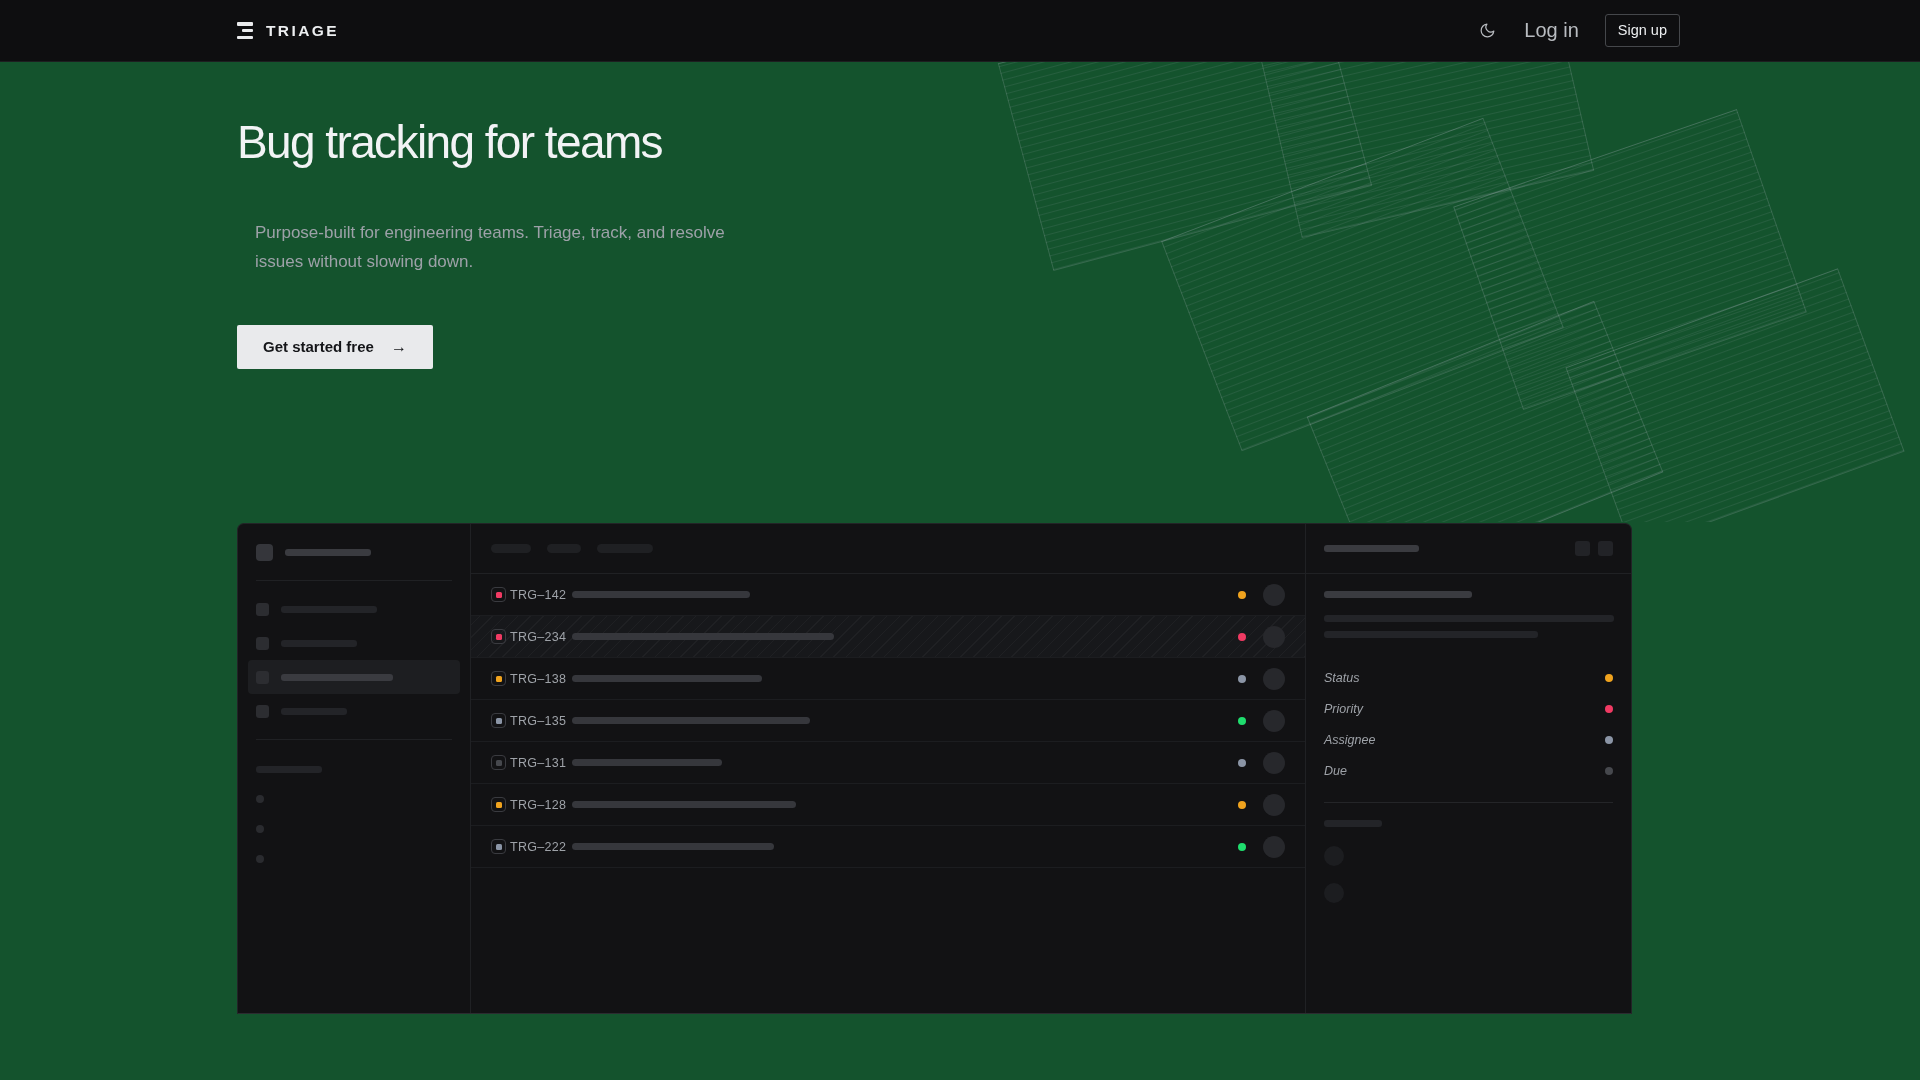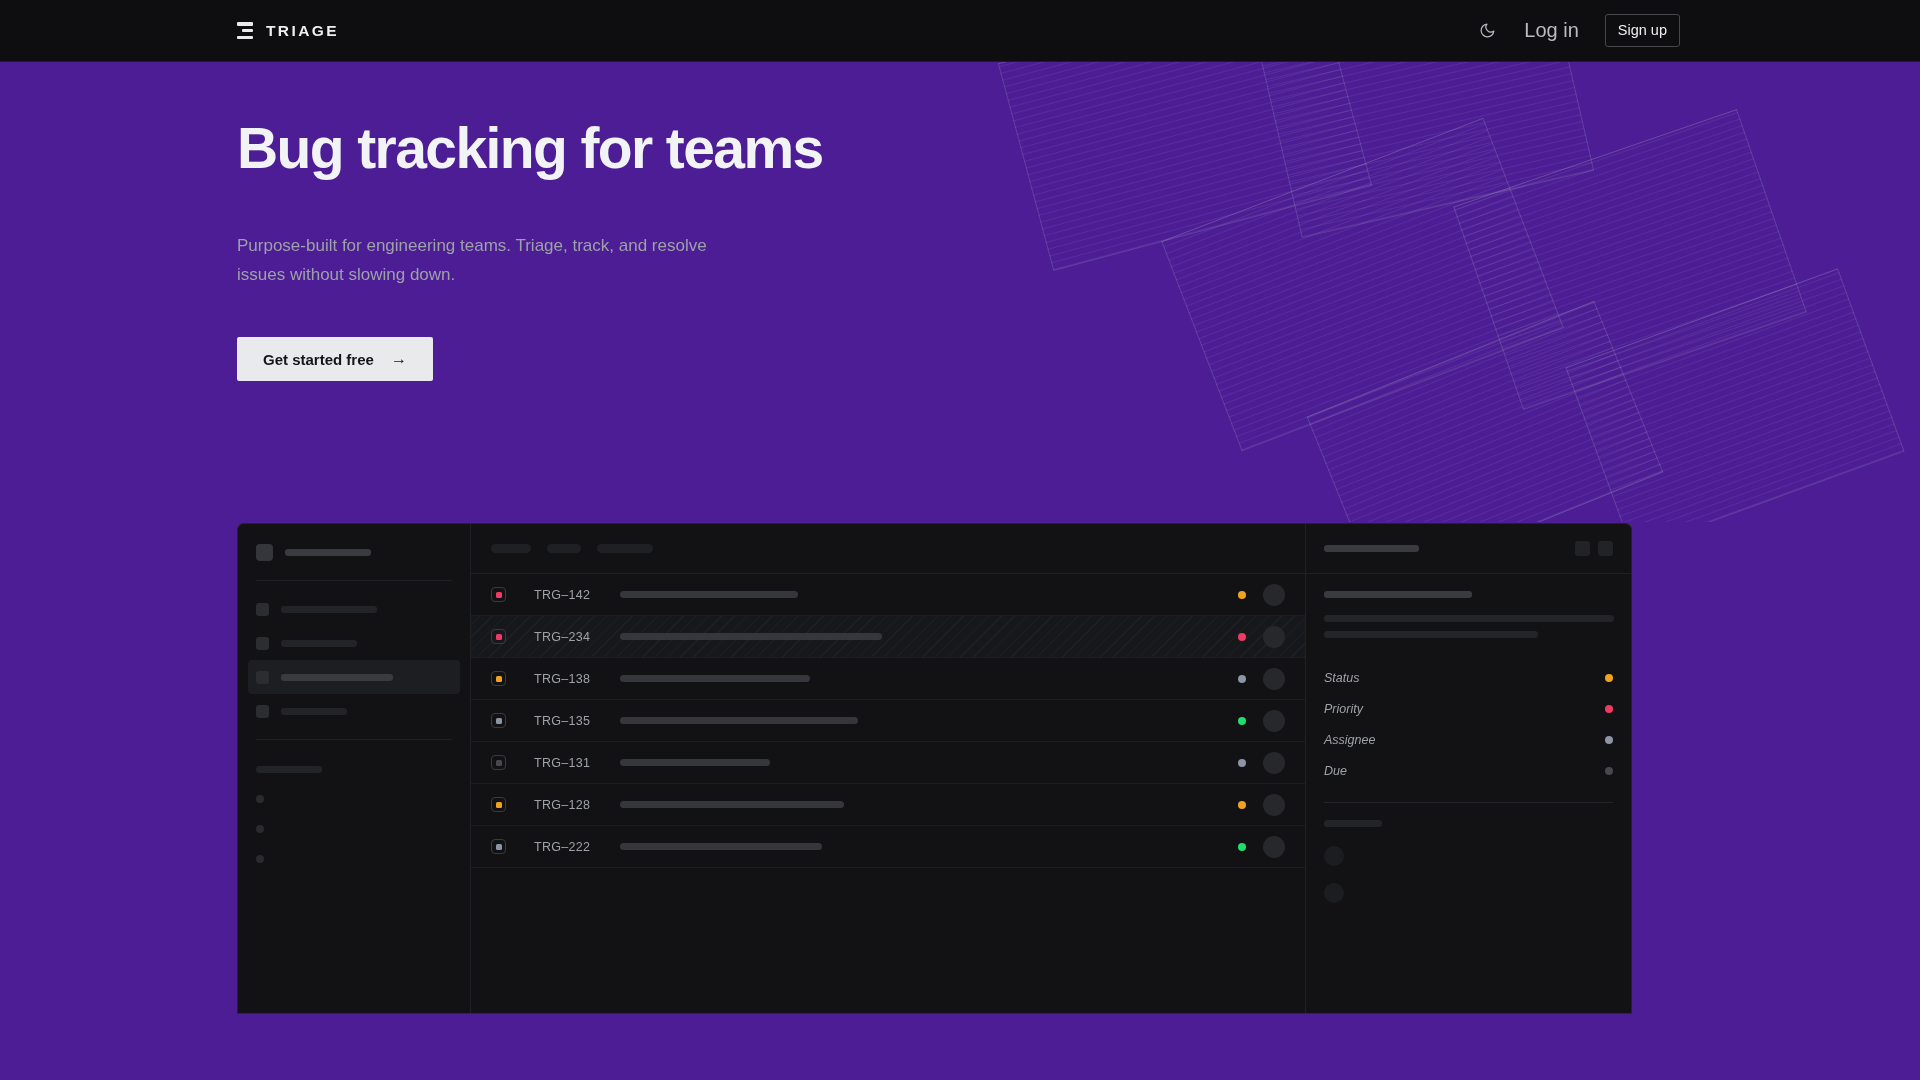--- a/index.html
+++ b/index.html
@@ -4,21 +4,21 @@
 <title>Triage — Bug tracking for teams that ship fast</title>
 <style>
   * { margin:0; padding:0; box-sizing:border-box; }
   html, body {
     width:1920px; height:1080px;
     background:#0c0c0d;
     font-family:"Liberation Sans", sans-serif;
     overflow:hidden;
     -webkit-font-smoothing:antialiased;
   }
-  .page { position:relative; width:1920px; height:1080px; background:#4c1d95; }
+  .page { position:relative; width:1920px; height:1080px; background:#14532d; }
 
   
   .decor-layer {
     position:absolute; top:62px; left:0; width:1920px; height:460px;
     overflow:hidden; pointer-events:none;
   }
   .shape {
     position:absolute;
     border:1px solid rgba(190,195,205,0.20);
     background:
@@ -67,25 +67,25 @@
   }
   .signup-btn {
     border:1px solid #45474b; background:transparent; color:#eceef0;
     font-size:14.5px; font-family:inherit;
     padding:8px 12px; border-radius:3px; cursor:pointer; line-height:1.1;
   }
 
   
   .hero { position:absolute; left:237px; top:116px; width:900px; z-index:10; }
   .hero h1 {
-    color:#f2f3f5; font-size:57px; line-height:1.135; font-weight:bold;
+    color:#f2f3f5; font-size:46px; line-height:1.135; font-weight:normal;
     letter-spacing:-1.6px; max-width:700px;
   }
   .hero p {
-    margin-top:50px; color:#9da1a8; font-size:17px; line-height:1.72; max-width:470px;
+    margin-top:50px; color:#9da1a8; font-size:17px; line-height:1.72; max-width:470px;margin-left:18px;
   }
   .cta-btn {
     margin-top:48px; display:inline-flex; align-items:center; gap:17px;
     background:#e9eaec; color:#141518; border:none;
     font-family:inherit; font-size:15px; font-weight:bold;
     padding:0 26px; height:44px; border-radius:2px; cursor:pointer;
   }
   .cta-arrow { font-size:16px; font-weight:normal; line-height:1; }
 
   
@@ -123,21 +123,21 @@
   
   .mk-list-head {
     height:50px; border-bottom:1px solid #202124;
     display:flex; align-items:center; gap:16px; padding:0 20px; flex-shrink:0;
   }
   .pill { height:9px; border-radius:5px; background:#1f2023; }
 
   
   .row {
     height:42px; display:flex; align-items:center;
-    border-bottom:1px solid #1c1d20; padding:0 20px; gap:28px; cursor:pointer;
+    border-bottom:1px solid #1c1d20; padding:0 20px; gap:4px; cursor:pointer;
     position:relative; flex-shrink:0;
   }
   .row.hatched {
     background-image: repeating-linear-gradient(
       -45deg,
       rgba(255,255,255,0.035) 0px,
       rgba(255,255,255,0.035) 1px,
       rgba(0,0,0,0) 1px,
       rgba(0,0,0,0) 9px);
     background-color:#17181b;

